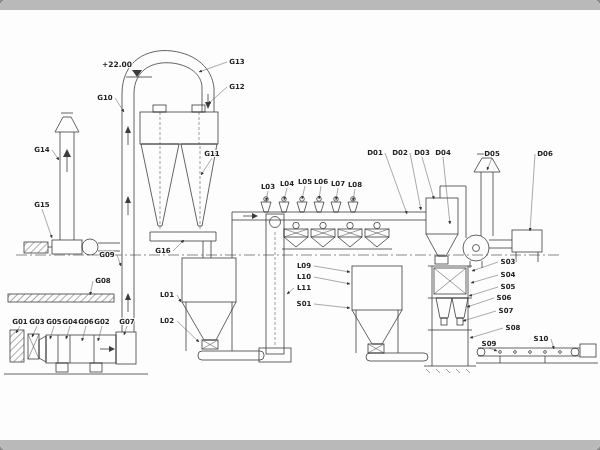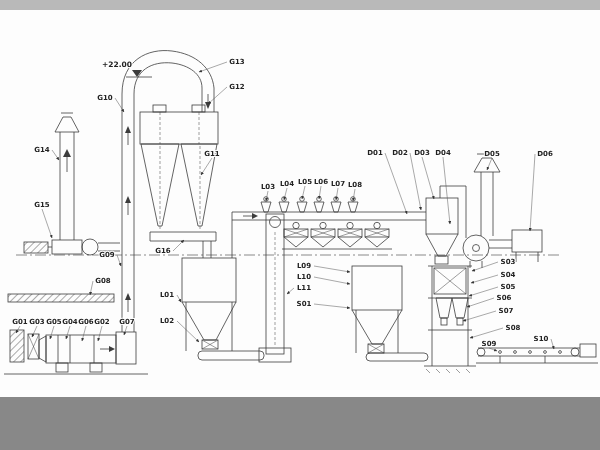--- a/index.html
+++ b/index.html
@@ -1,20 +1,21 @@
 <!DOCTYPE html>
 <html style="--line: #3c3c3c; --paper: #fdfdfd; --band: #b9b9b9;"><head>
 <meta charset="utf-8">
 <style>
   :root{ --line:#3c3c3c; --paper:#fdfdfd; --band:#b9b9b9; }
   html,body{ margin:0; padding:0; background:#888; }
   .page{
-    position:relative; width:600px; height:397px; margin:0 auto;
+    position:relative; width:600px; height:450px; margin:0 auto;
     background:var(--paper); overflow:hidden;
     font-family:"DejaVu Sans", sans-serif;
+    border-radius:6px;
   }
   svg{ display:block; width:600px; height:450px; }
   
   #geo line, #geo path, #geo rect, #geo circle, #geo polyline, #geo ellipse{
     stroke:var(--line); stroke-width:.8; fill:none;
   }
   #geo .thin{ stroke-width:.5; }
   #geo .cl{ stroke-width:.6; stroke-dasharray:11 3 2 3; }
   #geo .dsh{ stroke-width:.5; stroke-dasharray:3 2; }
   .part-label{

